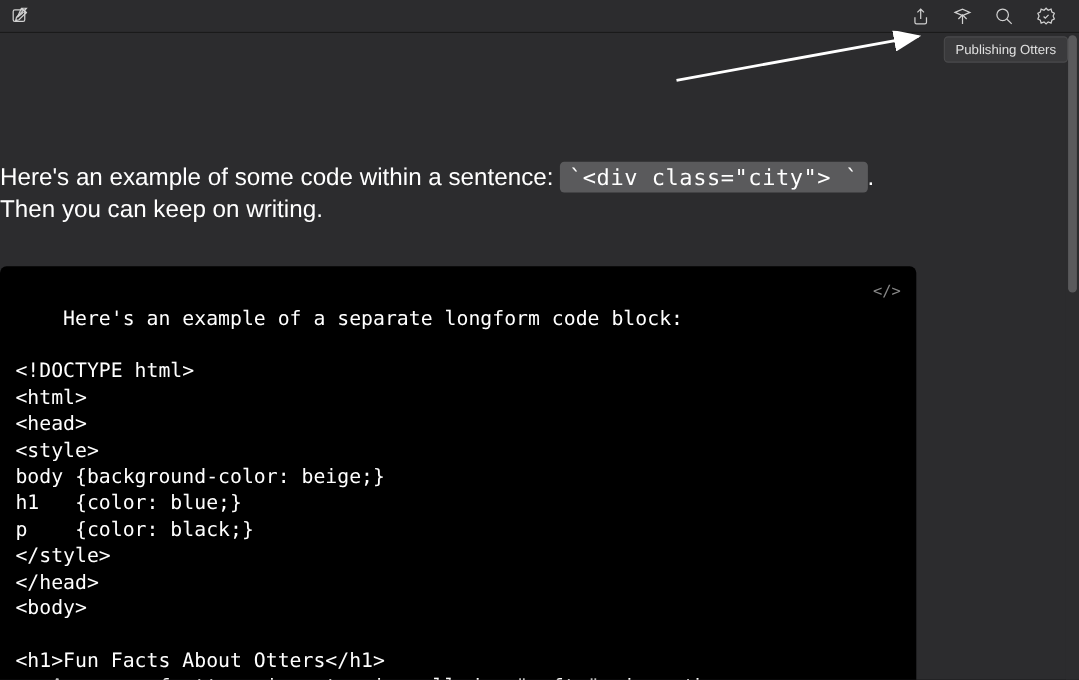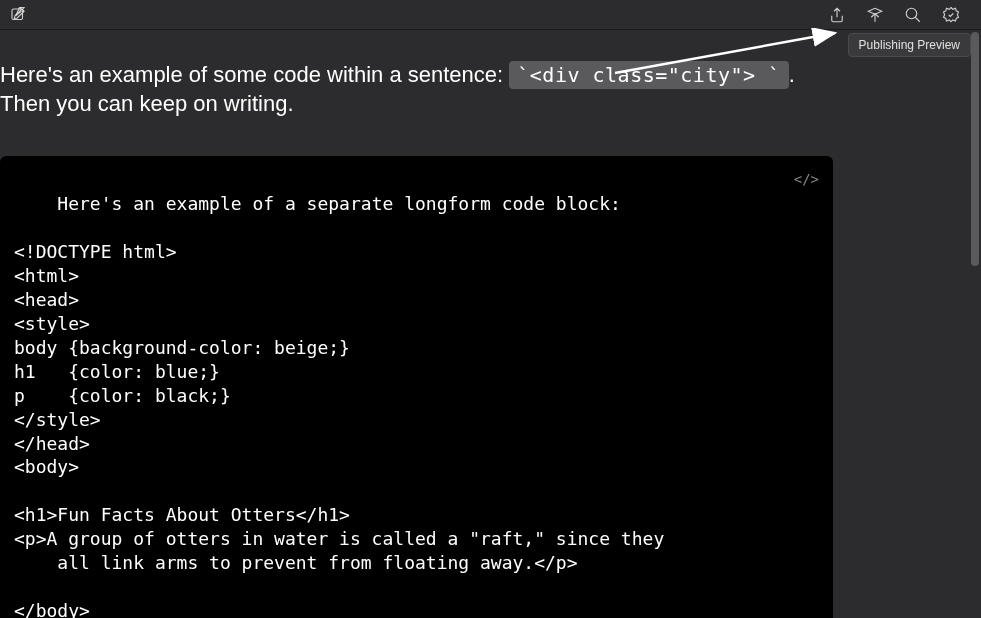--- a/index.html
+++ b/index.html
@@ -72,21 +72,21 @@
     }
     .content {
       padding: 0;
       position: relative;
     }
     .prose {
       color: #ffffff;
       font-size: 22px;
       line-height: 1.3;
       padding: 0;
-      margin-top: 31px;
+      margin-top: 117px;
       margin-left: 0;
       margin-right: 20px;
       max-width: 850px;
     }
     .inline-code {
       background: #5a5a5c;
       color: #ffffff;
       font-family: "SF Mono", Menlo, Monaco, Consolas, monospace;
       padding: 2px 8px;
       border-radius: 4px;
@@ -167,21 +167,21 @@
     <div class="icon-btn">
       <svg viewBox="0 0 24 24">
         <path d="M12 2l2.5 2.5L18 3l1 3.5L22 8l-1.5 3.5L22 15l-3 1.5L18 20l-3.5-1.5L12 21l-2.5-2.5L6 20l-1-3.5L2 15l1.5-3.5L2 8l3-1.5L6 3l3.5 1.5z"></path>
         <path d="M9 12l2 2 4-4"></path>
       </svg>
     </div>
   </div>
 </div>
 
 <div class="tooltip">
-  <span>Publishing Preview</span>
+  <span>Publishing Otters</span>
 </div>
 
 <svg class="arrow" width="250" height="50">
   <defs>
     <marker id="arrowhead" markerWidth="10" markerHeight="8" refX="9" refY="4" orient="auto">
       <polygon points="0 0, 10 4, 0 8" fill="#ffffff"></polygon>
     </marker>
   </defs>
   <line x1="10" y1="45" x2="230" y2="5" stroke="#ffffff" stroke-width="2.5" marker-end="url(#arrowhead)"></line>
 </svg>

